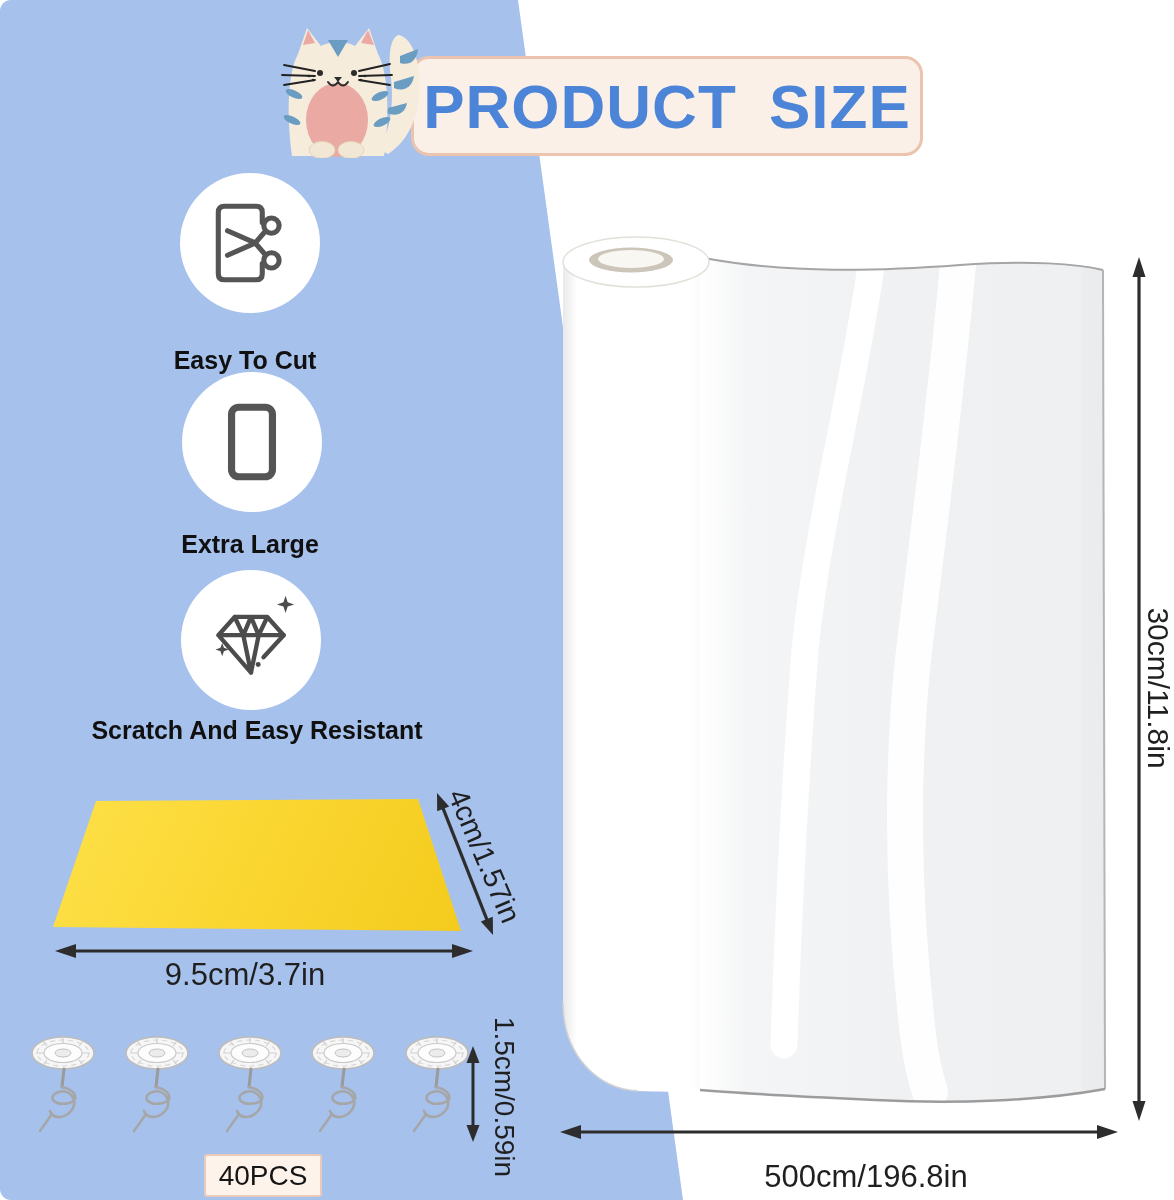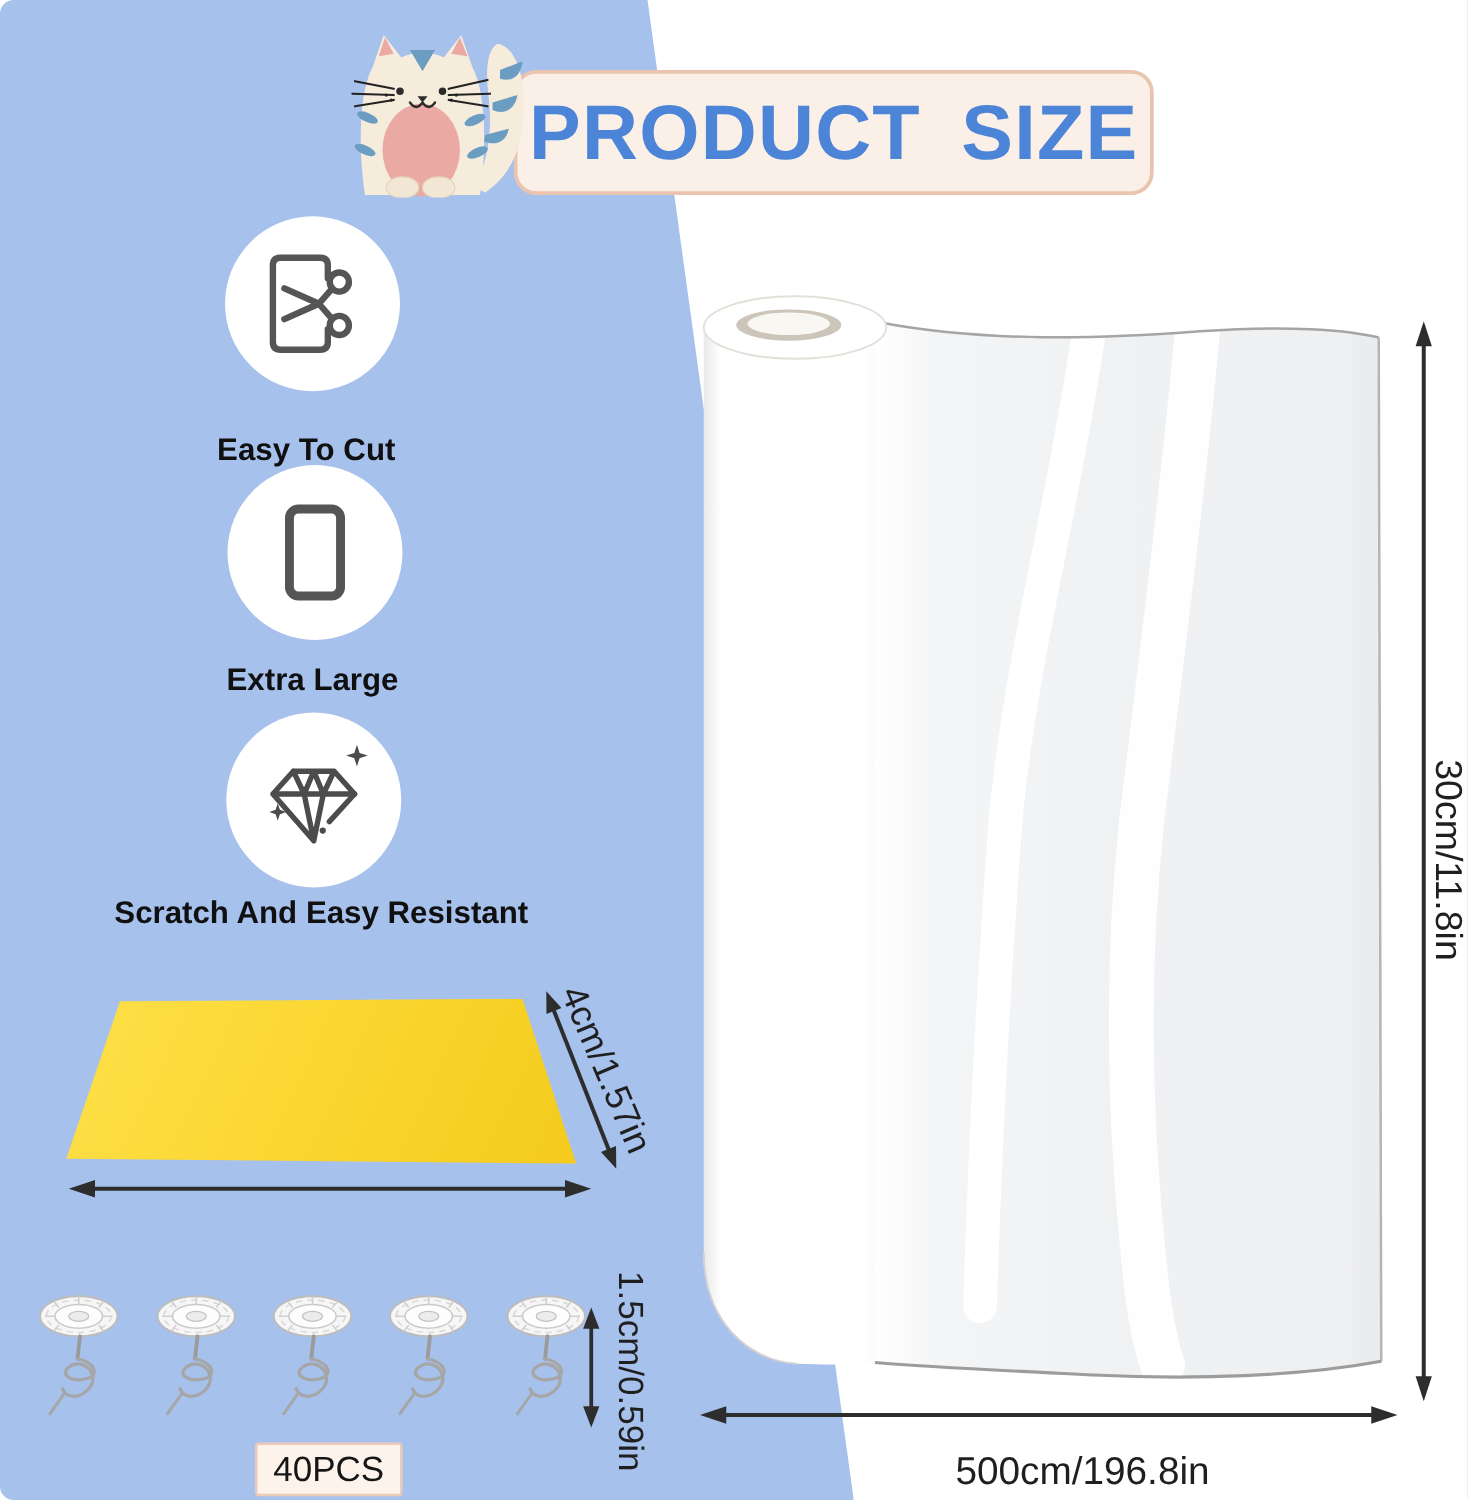--- a/index.html
+++ b/index.html
@@ -139,20 +139,21 @@
     <polygon points="12,10 12.2,28.2 24.2,23.4" fill="#2d2d2d"></polygon>
     <polygon points="68,152 55.8,138.6 67.8,133.8" fill="#2d2d2d"></polygon>
   </svg>
   <div class="dim-label" style="left:484px;top:856px;font-size:29px;transform:translate(-50%,-50%) rotate(67deg);">4cm/1.57in</div>
 
   <svg class="arrow-svg" style="left:53px;top:941px;" width="422" height="20" viewBox="0 0 422 20">
     <line x1="20" y1="10" x2="402" y2="10" stroke="#2d2d2d" stroke-width="3.2"></line>
     <polygon points="2,10 23,3 23,17" fill="#2d2d2d"></polygon>
     <polygon points="420,10 399,3 399,17" fill="#2d2d2d"></polygon>
   </svg>
+  <div class="dim-label" style="left:245px;top:957px;font-size:31px;transform:translateX(-50%);">9.5cm/3.7in</div>
 
   <svg class="pins-svg" width="450" height="118" viewBox="0 0 450 118">
     <defs>
       <g id="pin-shape">
         <ellipse cx="35" cy="21" rx="31" ry="16" fill="#f6f6f6" stroke="#bcbcbc" stroke-width="1.6"></ellipse>
         <ellipse cx="35" cy="21" rx="26" ry="13" fill="none" stroke="#d8d8d8" stroke-width="1.2" stroke-dasharray="5 4"></ellipse>
         <ellipse cx="35" cy="21" rx="19" ry="9.5" fill="#fdfdfd" stroke="#c9c9c9" stroke-width="1.2"></ellipse>
         <ellipse cx="35" cy="21" rx="8" ry="4" fill="#ececec" stroke="#c2c2c2" stroke-width="1"></ellipse>
         <path d="M35,5 L35,12 M15,9 L19,14 M55,9 L51,14 M8,21 L16,21 M62,21 L54,21 M15,33 L19,28 M55,33 L51,28" stroke="#cfcfcf" stroke-width="1.2"></path>
         <path d="M36,37 L34,55" stroke="#9a9a9a" stroke-width="3" stroke-linecap="round"></path>

